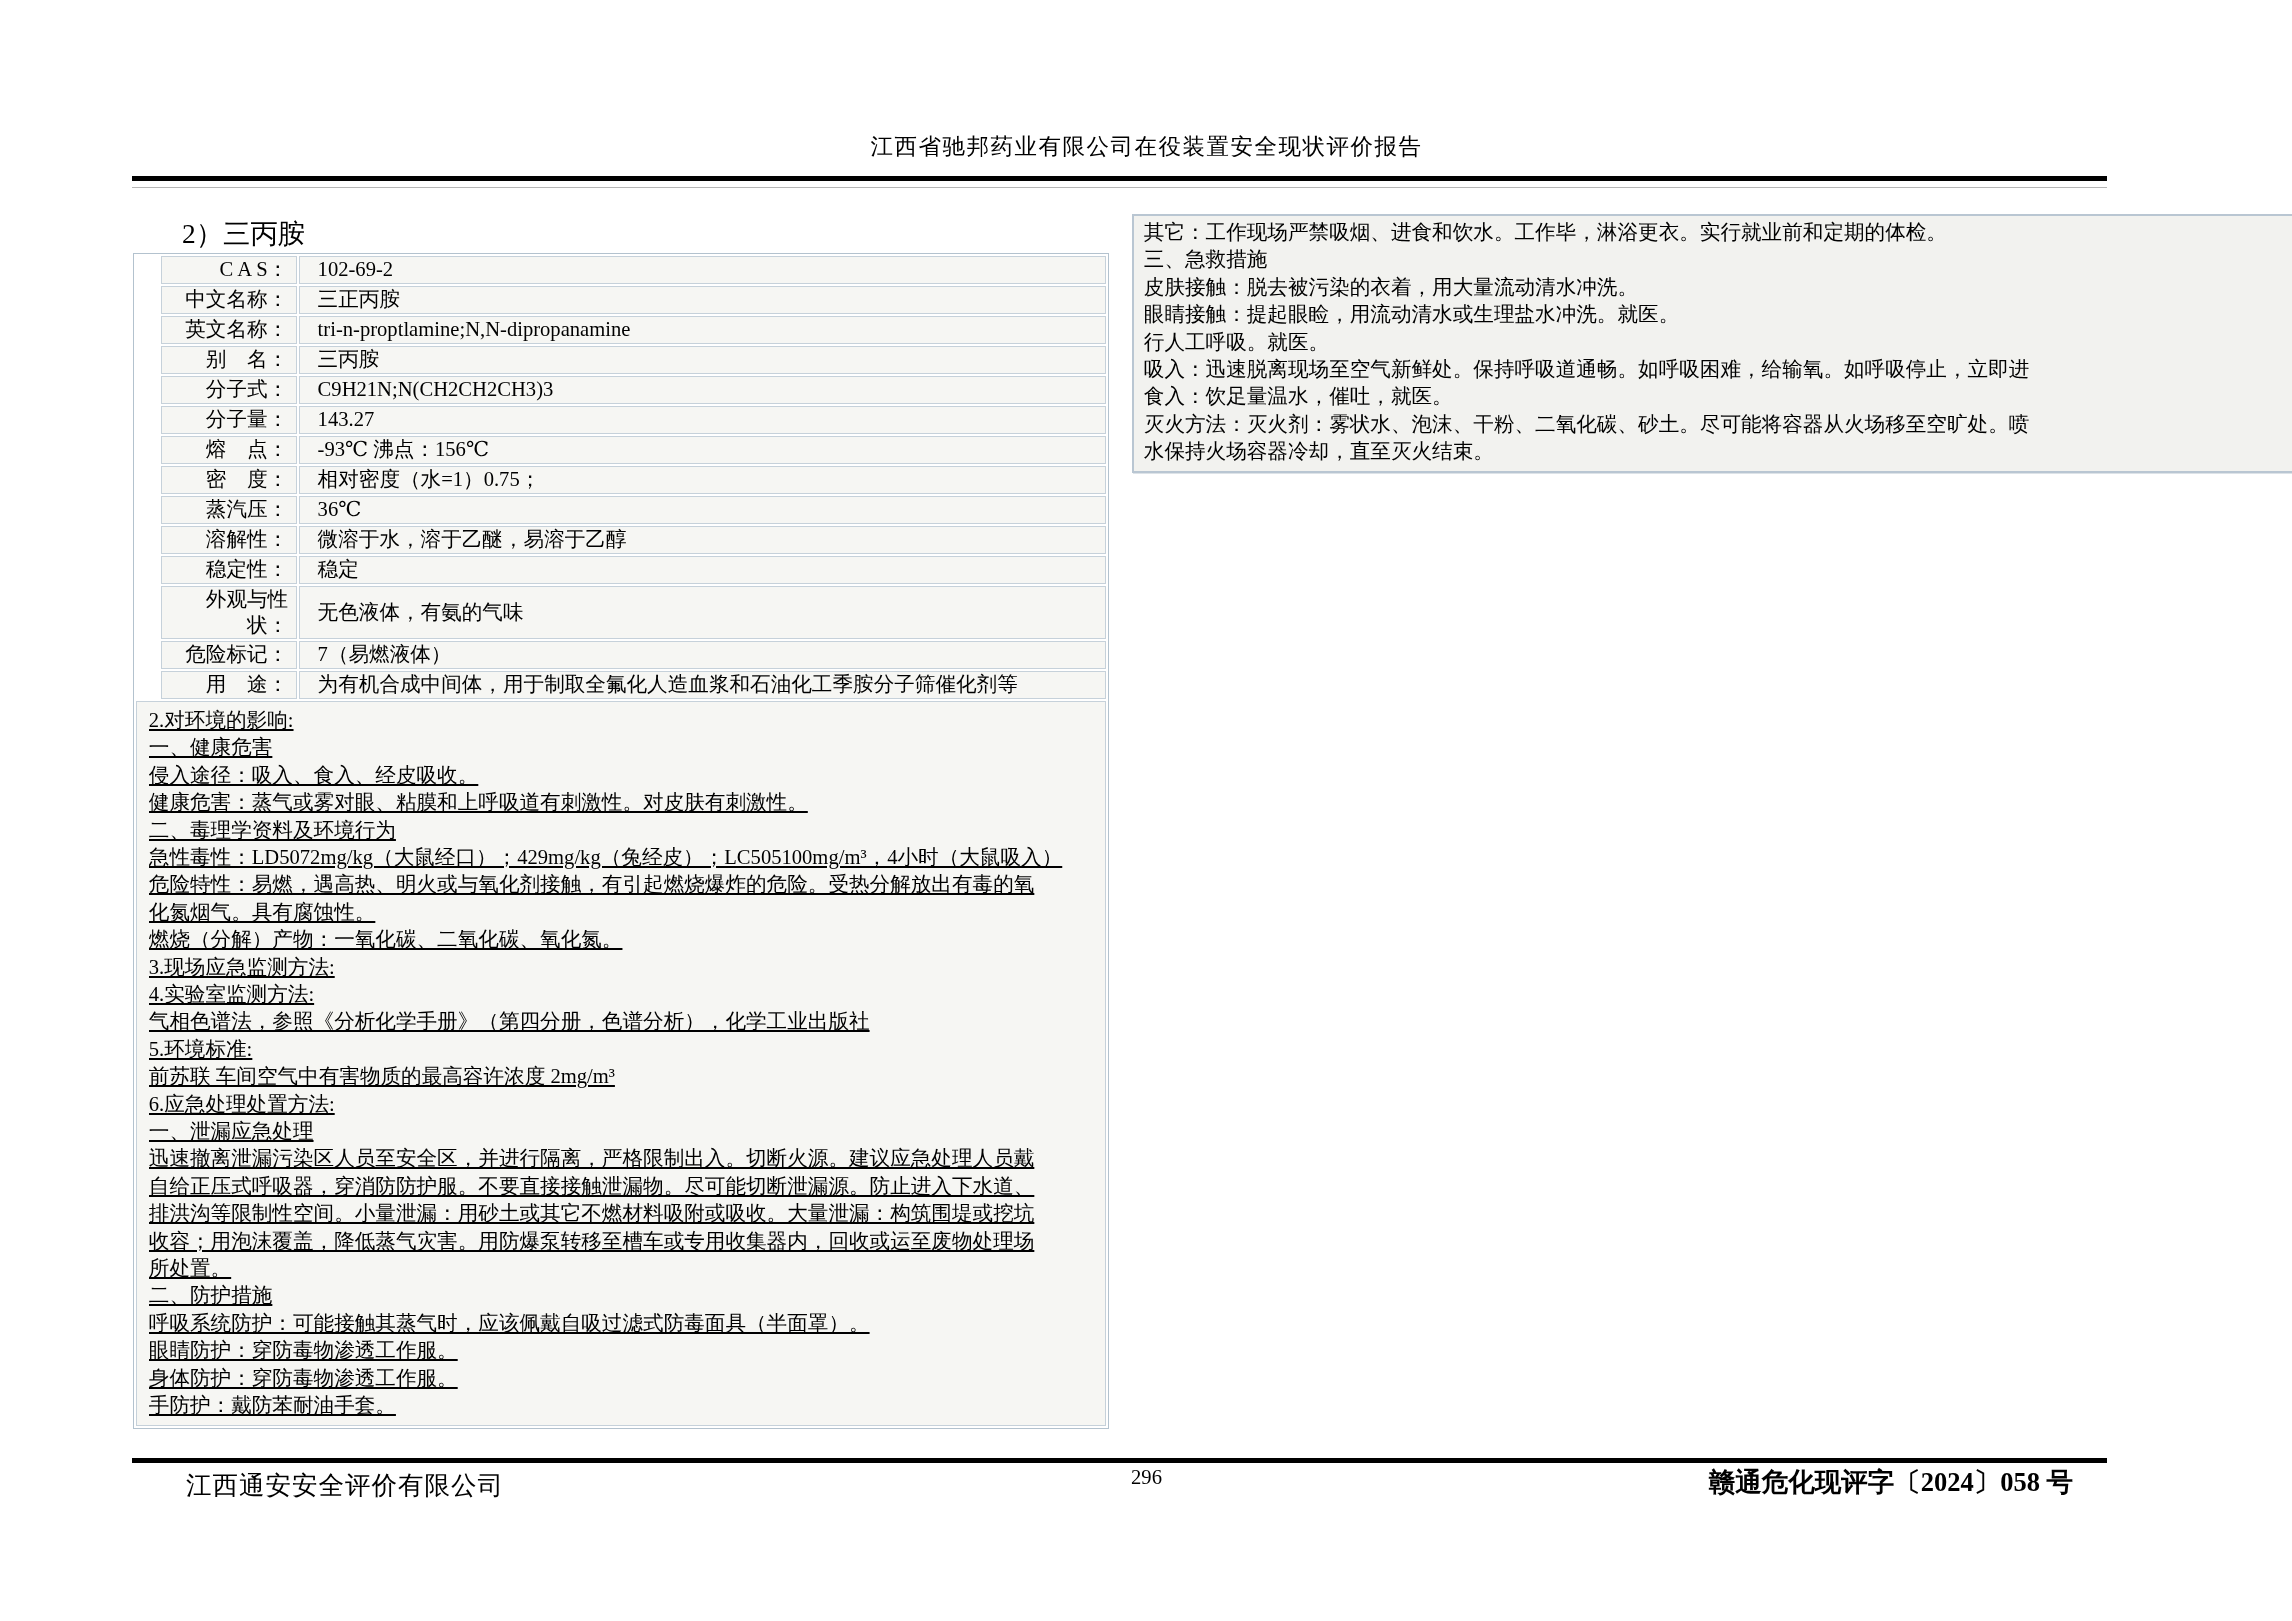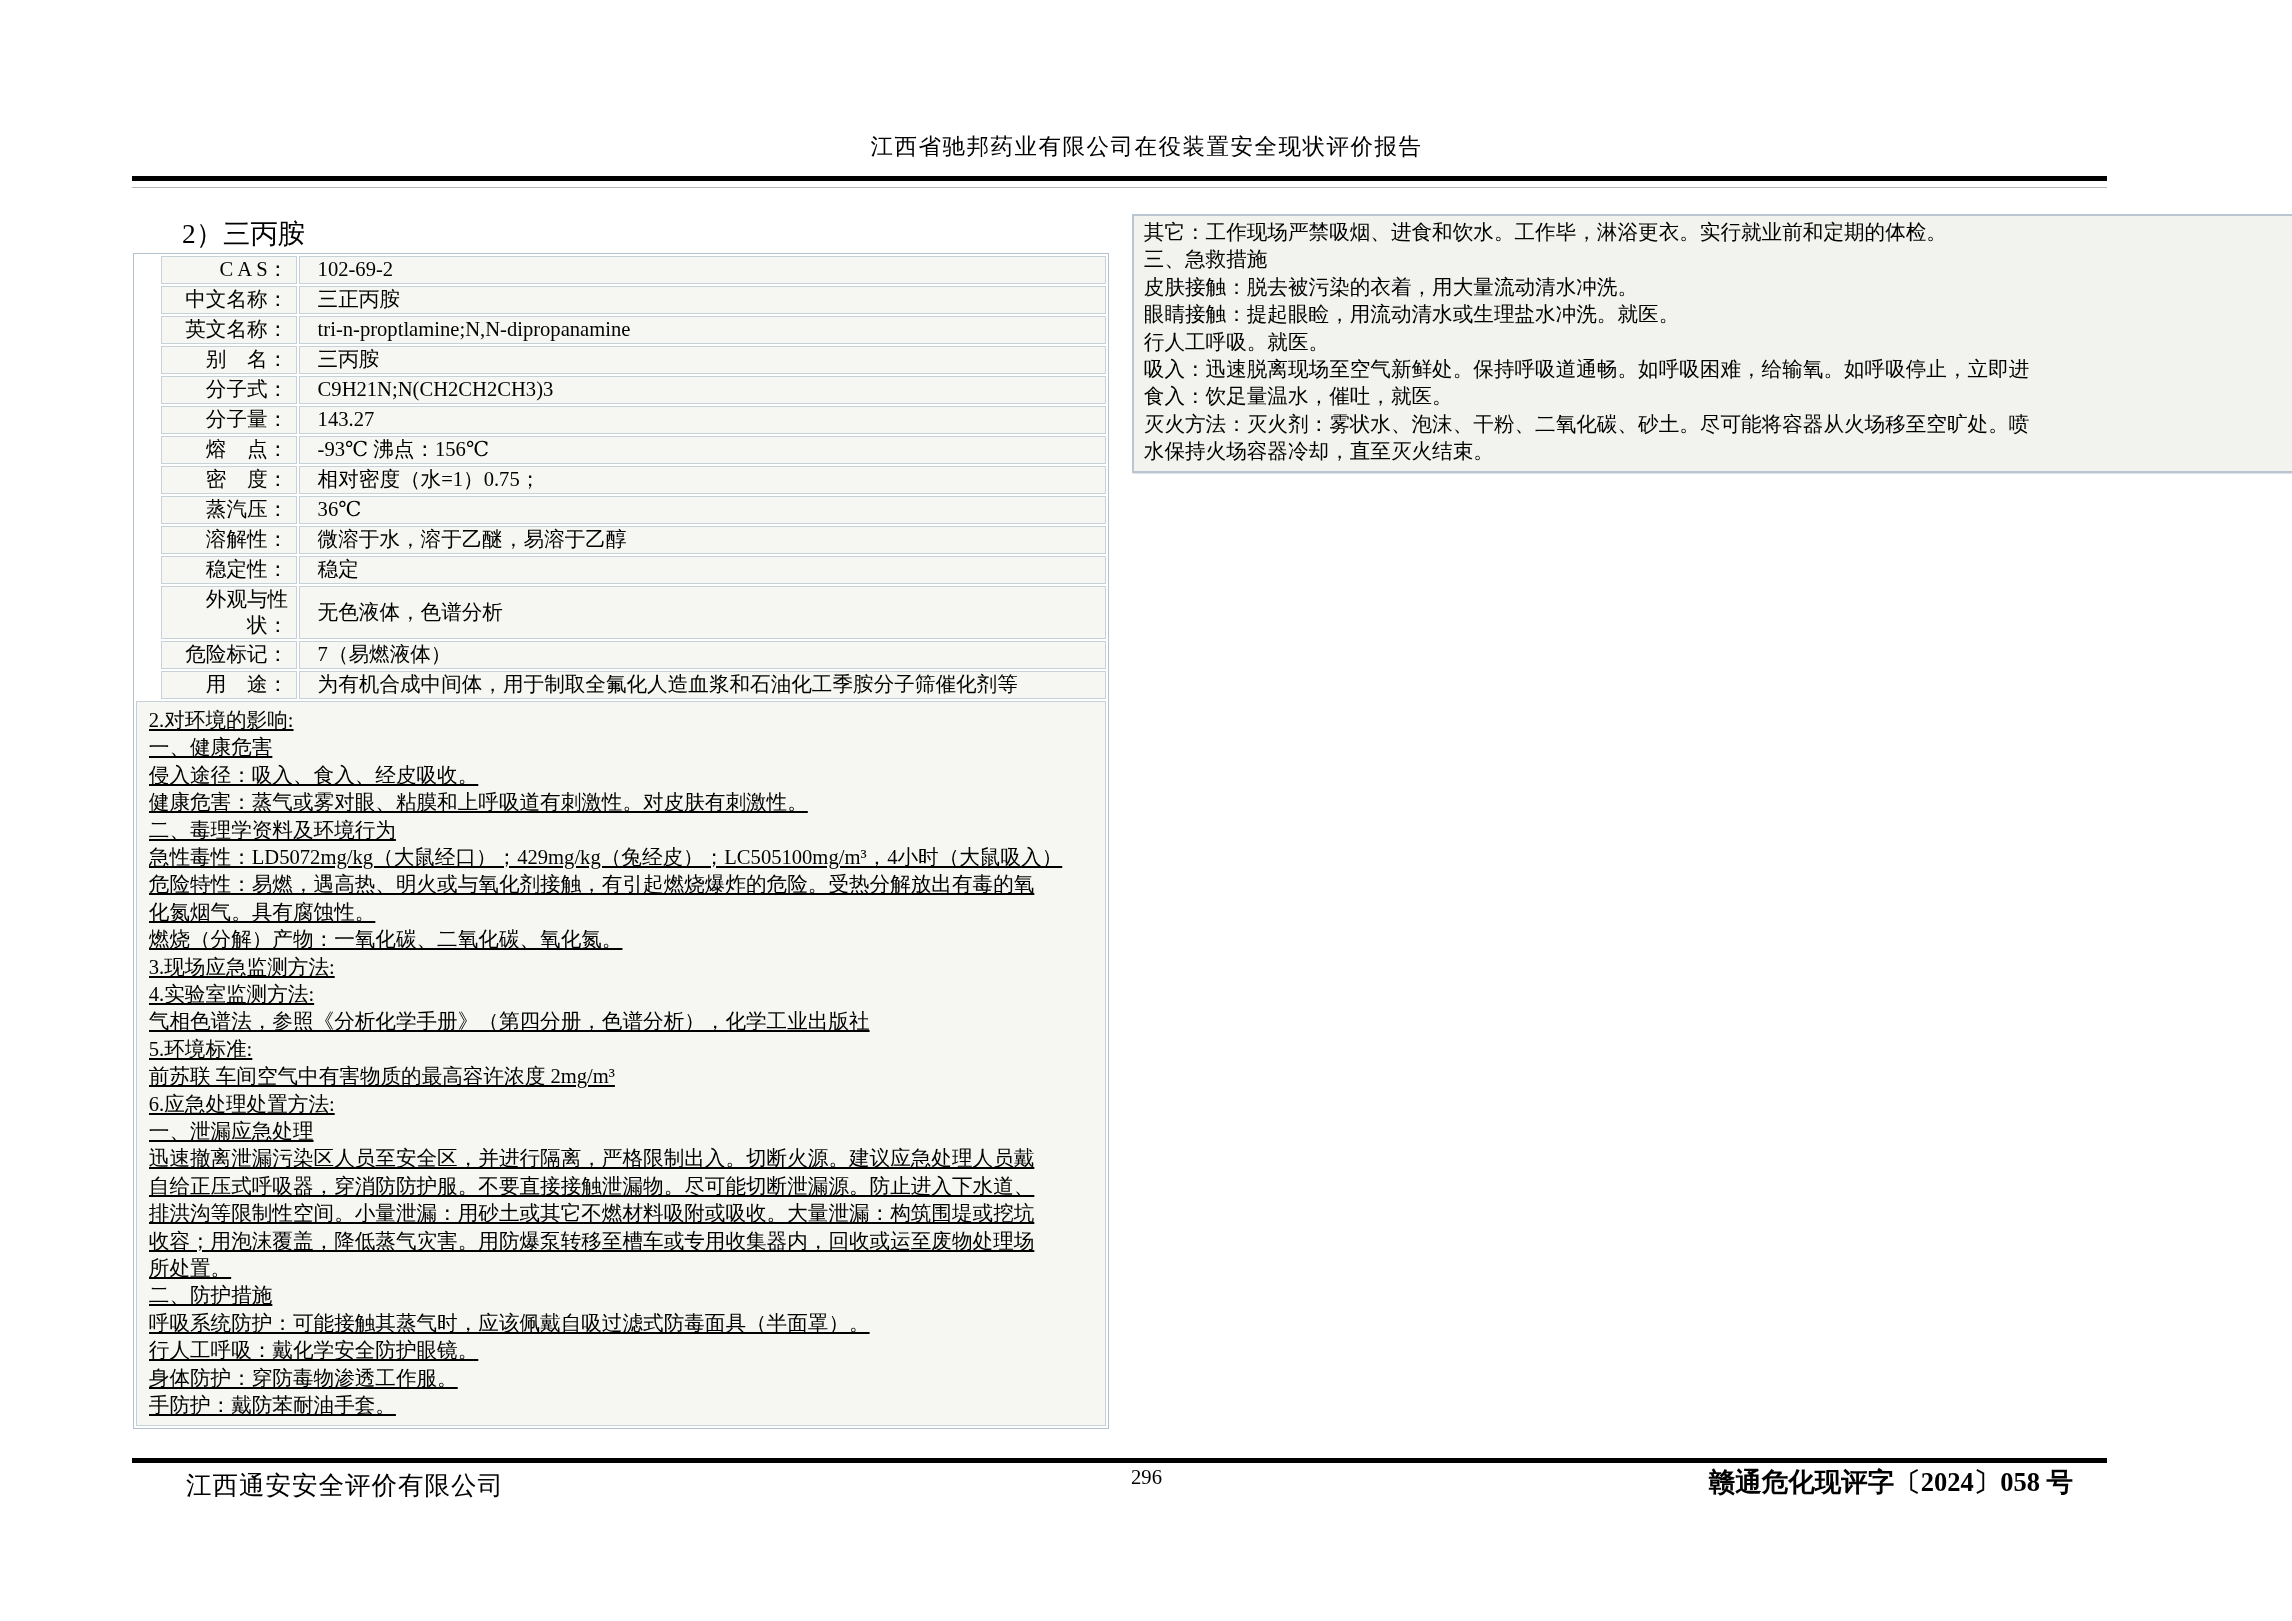--- a/index.html
+++ b/index.html
@@ -152,21 +152,21 @@
         <div class="prow">
           <div class="pcell plabel">溶解性：</div>
           <div class="pcell pvalue">微溶于水，溶于乙醚，易溶于乙醇</div>
         </div>
         <div class="prow">
           <div class="pcell plabel">稳定性：</div>
           <div class="pcell pvalue">稳定</div>
         </div>
         <div class="prow">
           <div class="pcell plabel">外观与性状：</div>
-          <div class="pcell pvalue">无色液体，色谱分析</div>
+          <div class="pcell pvalue">无色液体，有氨的气味</div>
         </div>
         <div class="prow">
           <div class="pcell plabel">危险标记：</div>
           <div class="pcell pvalue">7（易燃液体）</div>
         </div>
         <div class="prow">
           <div class="pcell plabel">用　途：</div>
           <div class="pcell pvalue">为有机合成中间体，用于制取全氟化人造血浆和石油化工季胺分子筛催化剂等</div>
         </div>
       </div>
@@ -188,21 +188,21 @@
         <div class="tline">前苏联 车间空气中有害物质的最高容许浓度 2mg/m³</div>
         <div class="tline">6.应急处理处置方法:</div>
         <div class="tline">一、泄漏应急处理</div>
         <div class="tline">迅速撤离泄漏污染区人员至安全区，并进行隔离，严格限制出入。切断火源。建议应急处理人员戴</div>
         <div class="tline">自给正压式呼吸器，穿消防防护服。不要直接接触泄漏物。尽可能切断泄漏源。防止进入下水道、</div>
         <div class="tline">排洪沟等限制性空间。小量泄漏：用砂土或其它不燃材料吸附或吸收。大量泄漏：构筑围堤或挖坑</div>
         <div class="tline">收容；用泡沫覆盖，降低蒸气灾害。用防爆泵转移至槽车或专用收集器内，回收或运至废物处理场</div>
         <div class="tline">所处置。</div>
         <div class="tline">二、防护措施</div>
         <div class="tline">呼吸系统防护：可能接触其蒸气时，应该佩戴自吸过滤式防毒面具（半面罩）。</div>
-        <div class="tline">行人工呼吸：戴化学安全防护眼镜。</div>
+        <div class="tline">眼睛防护：穿防毒物渗透工作服。</div>
         <div class="tline">身体防护：穿防毒物渗透工作服。</div>
         <div class="tline">手防护：戴防苯耐油手套。</div>
       </div>
   </div>
 
   <div class="right-box">
 
   <div class="tline">其它：工作现场严禁吸烟、进食和饮水。工作毕，淋浴更衣。实行就业前和定期的体检。</div>
       <div class="tline">三、急救措施</div>
       <div class="tline">皮肤接触：脱去被污染的衣着，用大量流动清水冲洗。</div>

